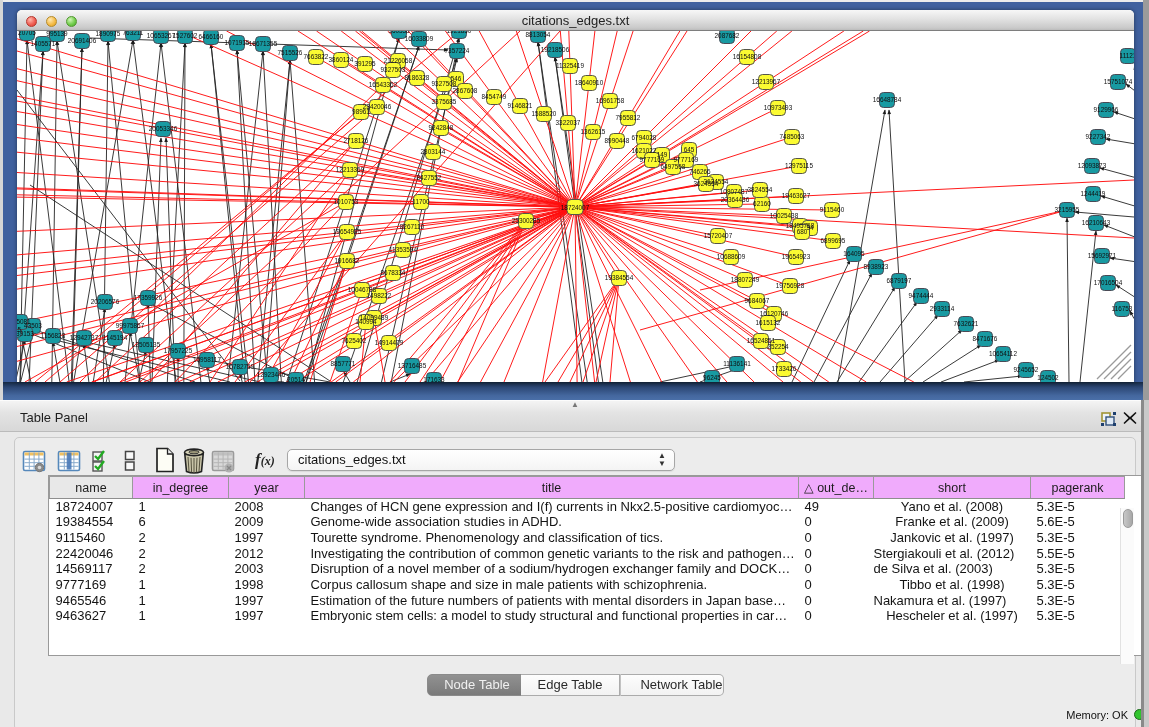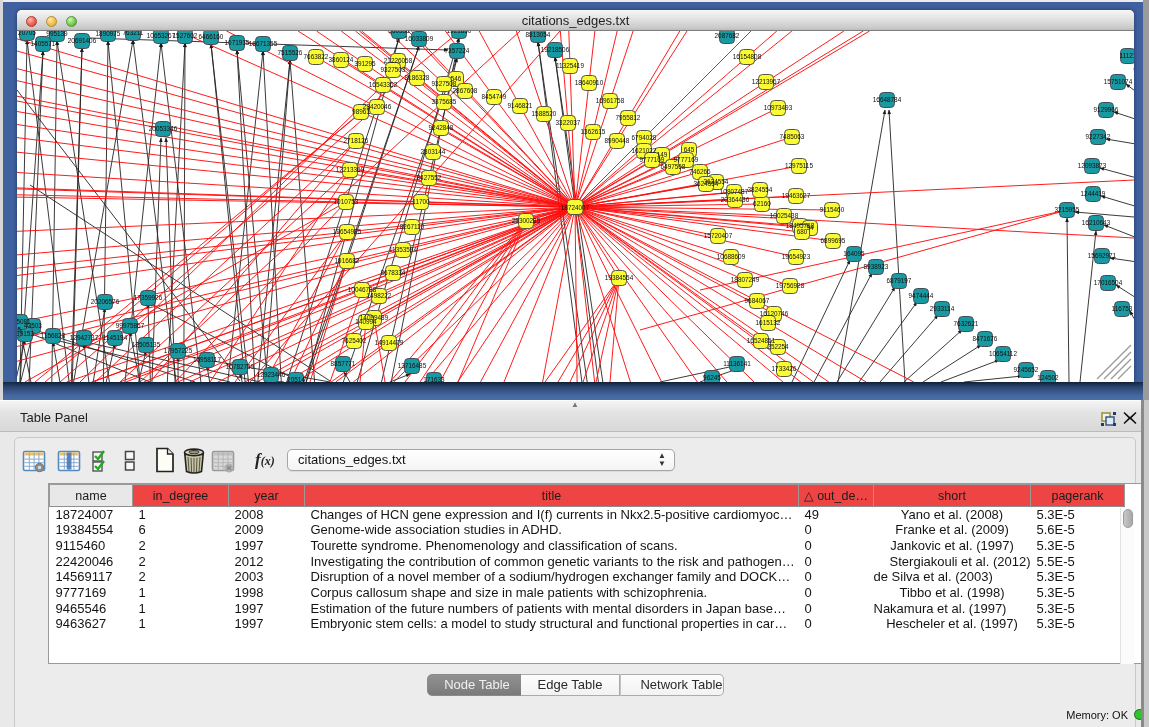--- a/index.html
+++ b/index.html
@@ -37,31 +37,31 @@
 .icon-float { position:absolute; left:1101px; top:10px; width:16px; height:16px; }
 .container { position:absolute; left:14px; top:37px; width:1122px; height:631px;
   border:1px solid #c9c9c9; border-radius:5px; background:#ececec; height:294px; }
 .toolbar { position:absolute; left:0; top:0; width:100%; height:46px; }
 .combo { position:absolute; left:272px; top:11px; width:388px; height:22px;
   border:1px solid #a6a6a6; border-radius:5px; background:linear-gradient(#ffffff,#f4f4f4);
   font-size:13px; color:#111; line-height:20px; padding-left:10px;
   box-shadow:0 1px 1px rgba(0,0,0,.08); }
 .combo .arrows { position:absolute; right:8px; top:2px; font-size:8px; color:#333; line-height:8px; }
 
-.tablewrap { position:absolute; left:3px; top:45px; width:1120px; height:146px;padding-left:30px; }
+.tablewrap { position:absolute; left:3px; top:37px; width:1120px; height:146px;padding-left:30px; }
 .tbl-outer { width:1120px; height:181px; background:#fff; border:1px solid #999; overflow:hidden; }
 table.grid th.blank { background:#fff; border:none; }
 table.grid th.namehdr { background:#e8e8e8; }
 .scrollbar { position:absolute; left:1105px; top:70px; width:14px; height:156px;
   background:#fbfbfb; border-left:1px solid #e2e2e2; }
 .scrollbar .thumb { position:absolute; left:1.5px; top:1px; width:10px; height:19px;
   border-radius:5px; background:linear-gradient(90deg,#c8c8c8,#a8a8a8); border:1px solid #9a9a9a; }
 
 table.grid { border-collapse:collapse; table-layout:fixed; width:1120px; font-size:13px; }
-table.grid th { background:#ef4444; font-weight:normal; font-size:12.5px; color:#1c1c1c;
+table.grid th { background:#f0abfc; font-weight:normal; font-size:12.5px; color:#1c1c1c;
   border:1px solid #9a9a9a; border-bottom:1px solid #8e8e8e; height:22px; padding:0; }
 table.grid td { height:15.66px; padding:0 0 0 6px; color:#141414; white-space:nowrap; overflow:hidden; }
 
 .tabbar { position:absolute; left:427px; top:274px; width:297px; height:22px; }
 .seg { position:absolute; top:0; height:22px; border:1px solid #ababab; font-size:13px;
   text-align:center; line-height:20px; color:#2a2a2a; background:linear-gradient(#fdfdfd,#f2f2f2); }
 .seg.sel { background:linear-gradient(#919191,#7a7a7a); color:#f0f0f0; border-color:#8a8a8a; }
 .status { position:absolute; left:0; top:300px; width:1149px; height:27px;margin-left:12px; }
 .status .mem { position:absolute; right:33px; top:9px; font-size:11px; color:#111; }
 .status .dot { position:absolute; left:1122px; top:9px; width:11px; height:11px; border-radius:50%;
@@ -820,33 +820,33 @@
 <td>Genome‑wide association studies in ADHD.</td>
 <td>0</td>
 <td style="text-align:center;padding-left:0">Franke et al. (2009)</td>
 <td>5.6E-5</td>
 <td></td>
 </tr>
 <tr>
 <td>9115460</td>
 <td>2</td>
 <td>1997</td>
-<td>Tourette syndrome. Phenomenology and classification of scans.</td>
+<td>Tourette syndrome. Phenomenology and classification of tics.</td>
 <td>0</td>
 <td style="text-align:center;padding-left:0">Jankovic et al. (1997)</td>
 <td>5.3E-5</td>
 <td></td>
 </tr>
 <tr>
 <td>22420046</td>
 <td>2</td>
 <td>2012</td>
 <td>Investigating the contribution of common genetic variants to the risk and pathogen…</td>
 <td>0</td>
-<td style="text-align:right;padding-left:0">Stergiakouli et al. (2012)</td>
+<td style="text-align:left;padding-left:0">Stergiakouli et al. (2012)</td>
 <td>5.5E-5</td>
 <td></td>
 </tr>
 <tr>
 <td>14569117</td>
 <td>2</td>
 <td>2003</td>
 <td>Disruption of a novel member of a sodium/hydrogen exchanger family and DOCK…</td>
 <td>0</td>
 <td style="text-align:left;padding-left:0">de Silva et al. (2003)</td>

